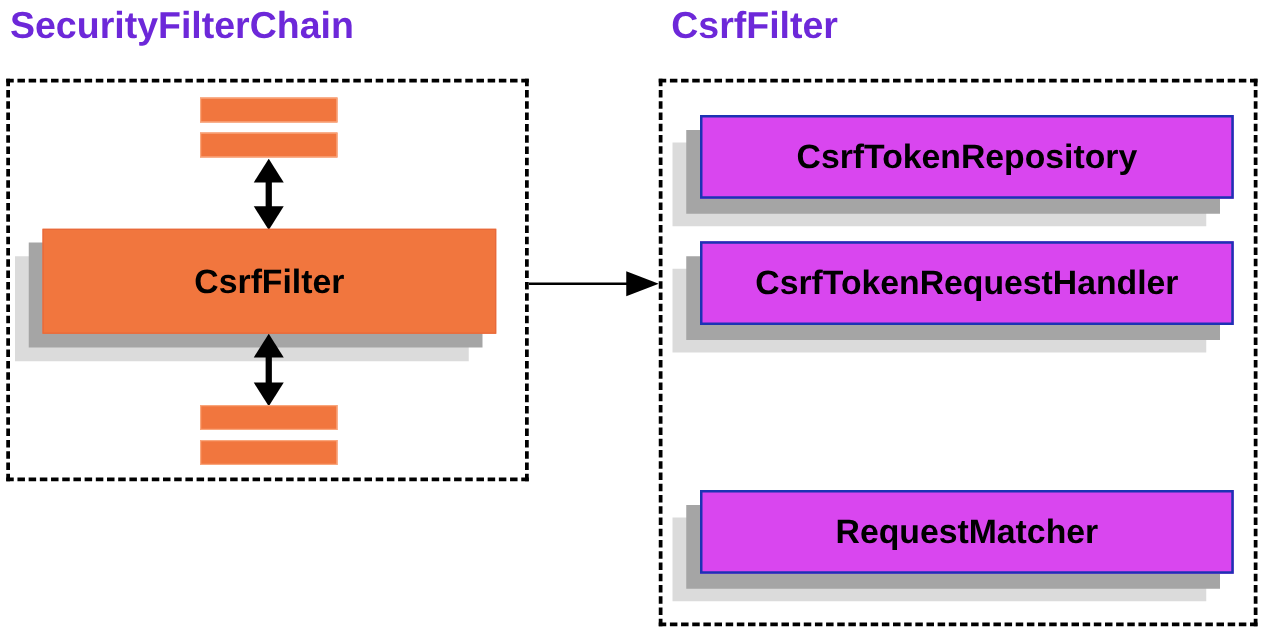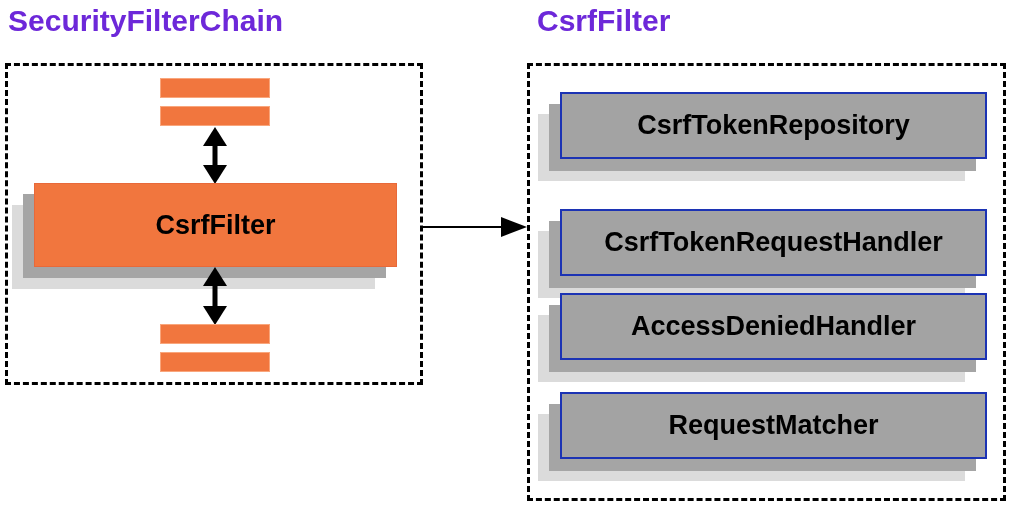--- a/index.html
+++ b/index.html
@@ -47,21 +47,21 @@
     justify-content: center;
     font-size: 27px;
     font-weight: bold;
     color: #000000;
   }
   .blue-box {
     position: absolute;
     left: 560px;
     width: 427px;
     height: 67px;
-    background: #a3a3a3;
+    background: #d946ef;
     border: 2px solid #1C33B4;
     box-sizing: border-box;
     box-shadow: -11px 12px 0 #A5A5A5, -22px 22px 0 #DBDBDB;
     display: flex;
     align-items: center;
     justify-content: center;
     font-size: 27px;
     font-weight: bold;
     color: #000000;
   }
@@ -110,25 +110,22 @@
       <polygon points="104,11 78,1 78,21" fill="#000000"></polygon>
     </svg>
   </div>
 
   <div class="dashed-box" style="left:527px; top:63px; width:479px; height:438px;"></div>
 
   <div class="blue-box" style="top:92px;">
     <span>CsrfTokenRepository</span>
   </div>
 
-  <div class="blue-box" style="top:209px;">
+  <div class="blue-box" style="top:193px;">
     <span>CsrfTokenRequestHandler</span>
   </div>
 
-  <div class="blue-box" style="top:293px;">
-    <span>AccessDeniedHandler</span>
-  </div>
 
   <div class="blue-box" style="top:392px;text-align:center;">
     <span>RequestMatcher</span>
   </div>
 
 </div>
 
 </body></html>

